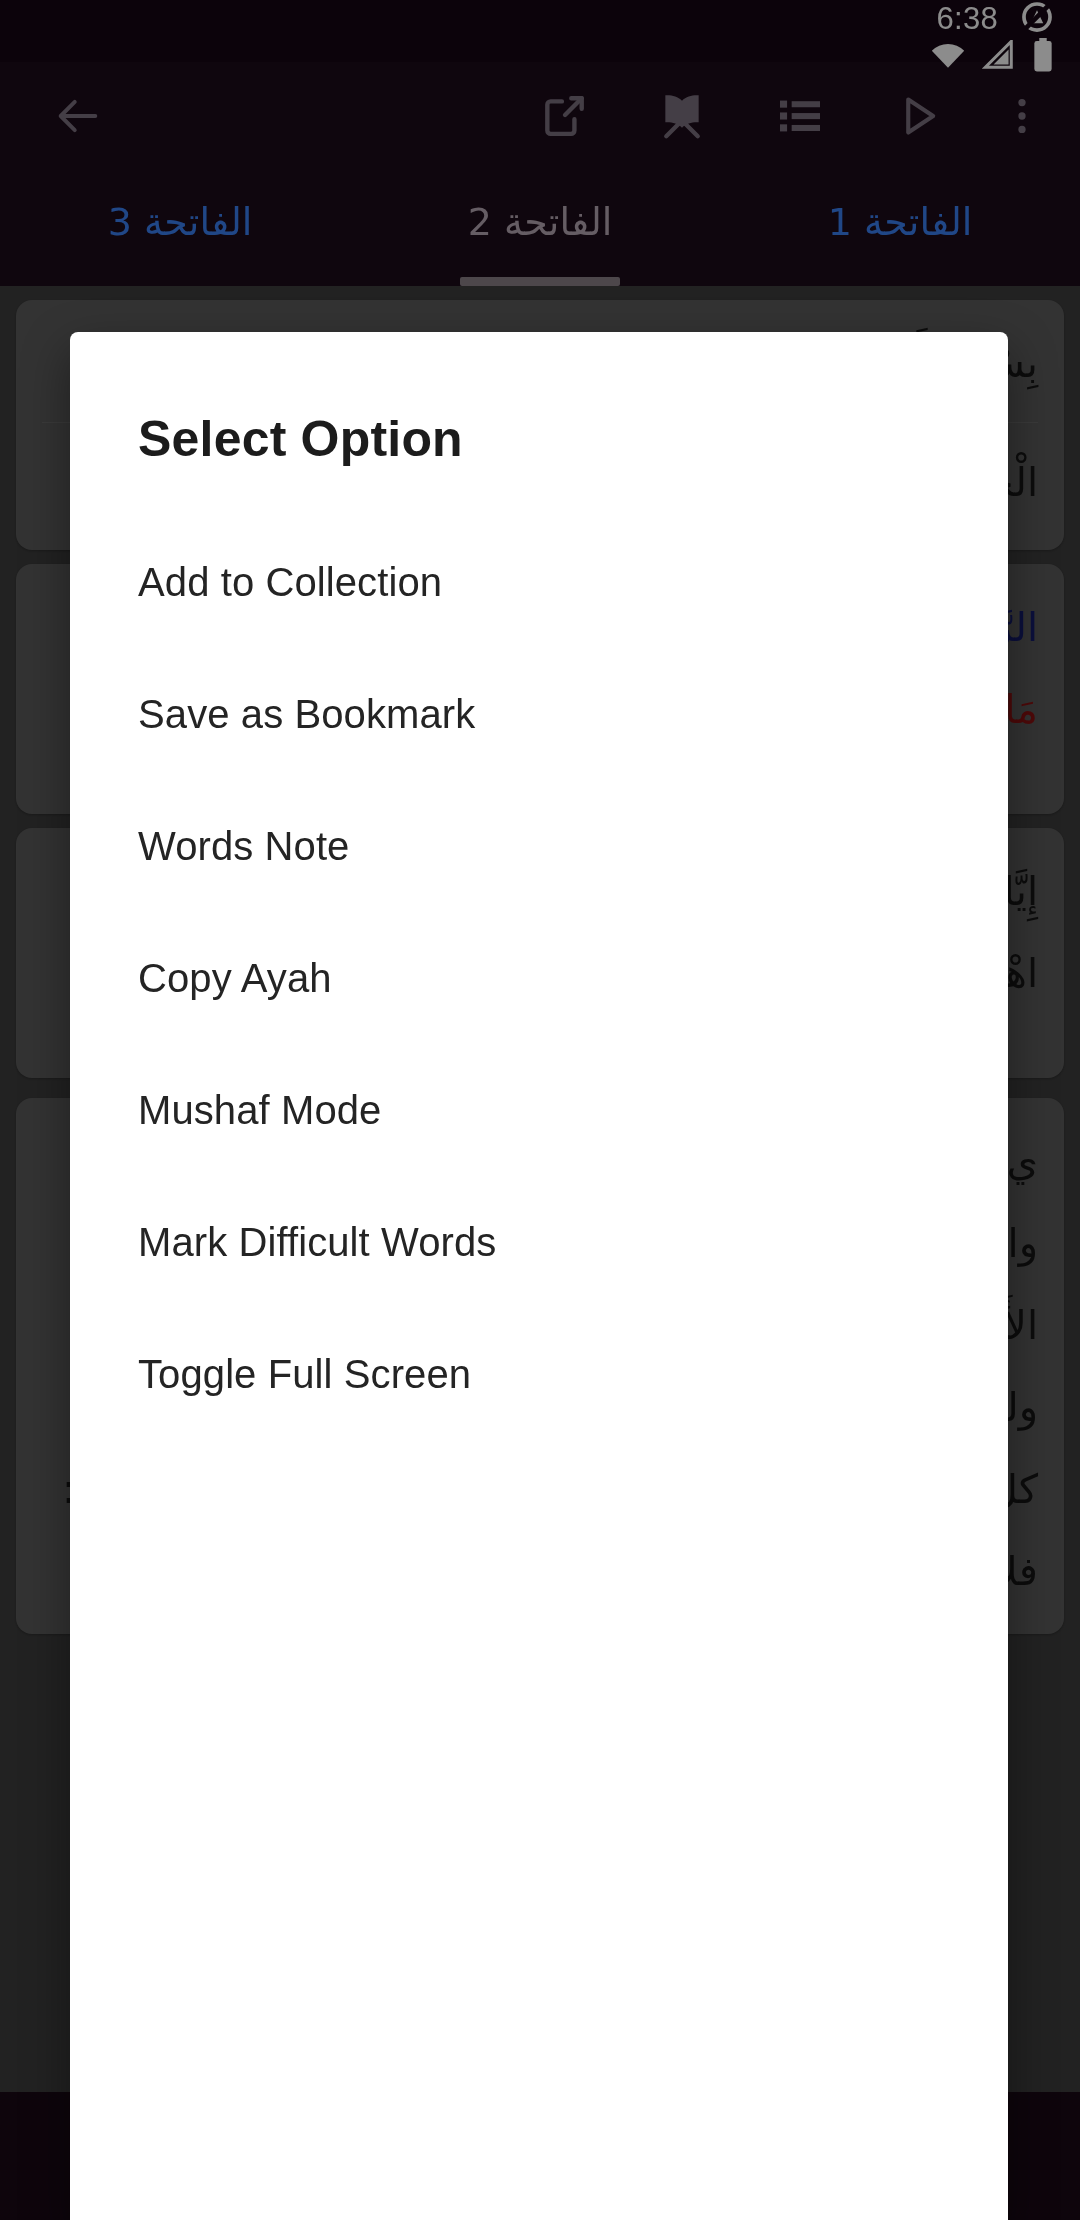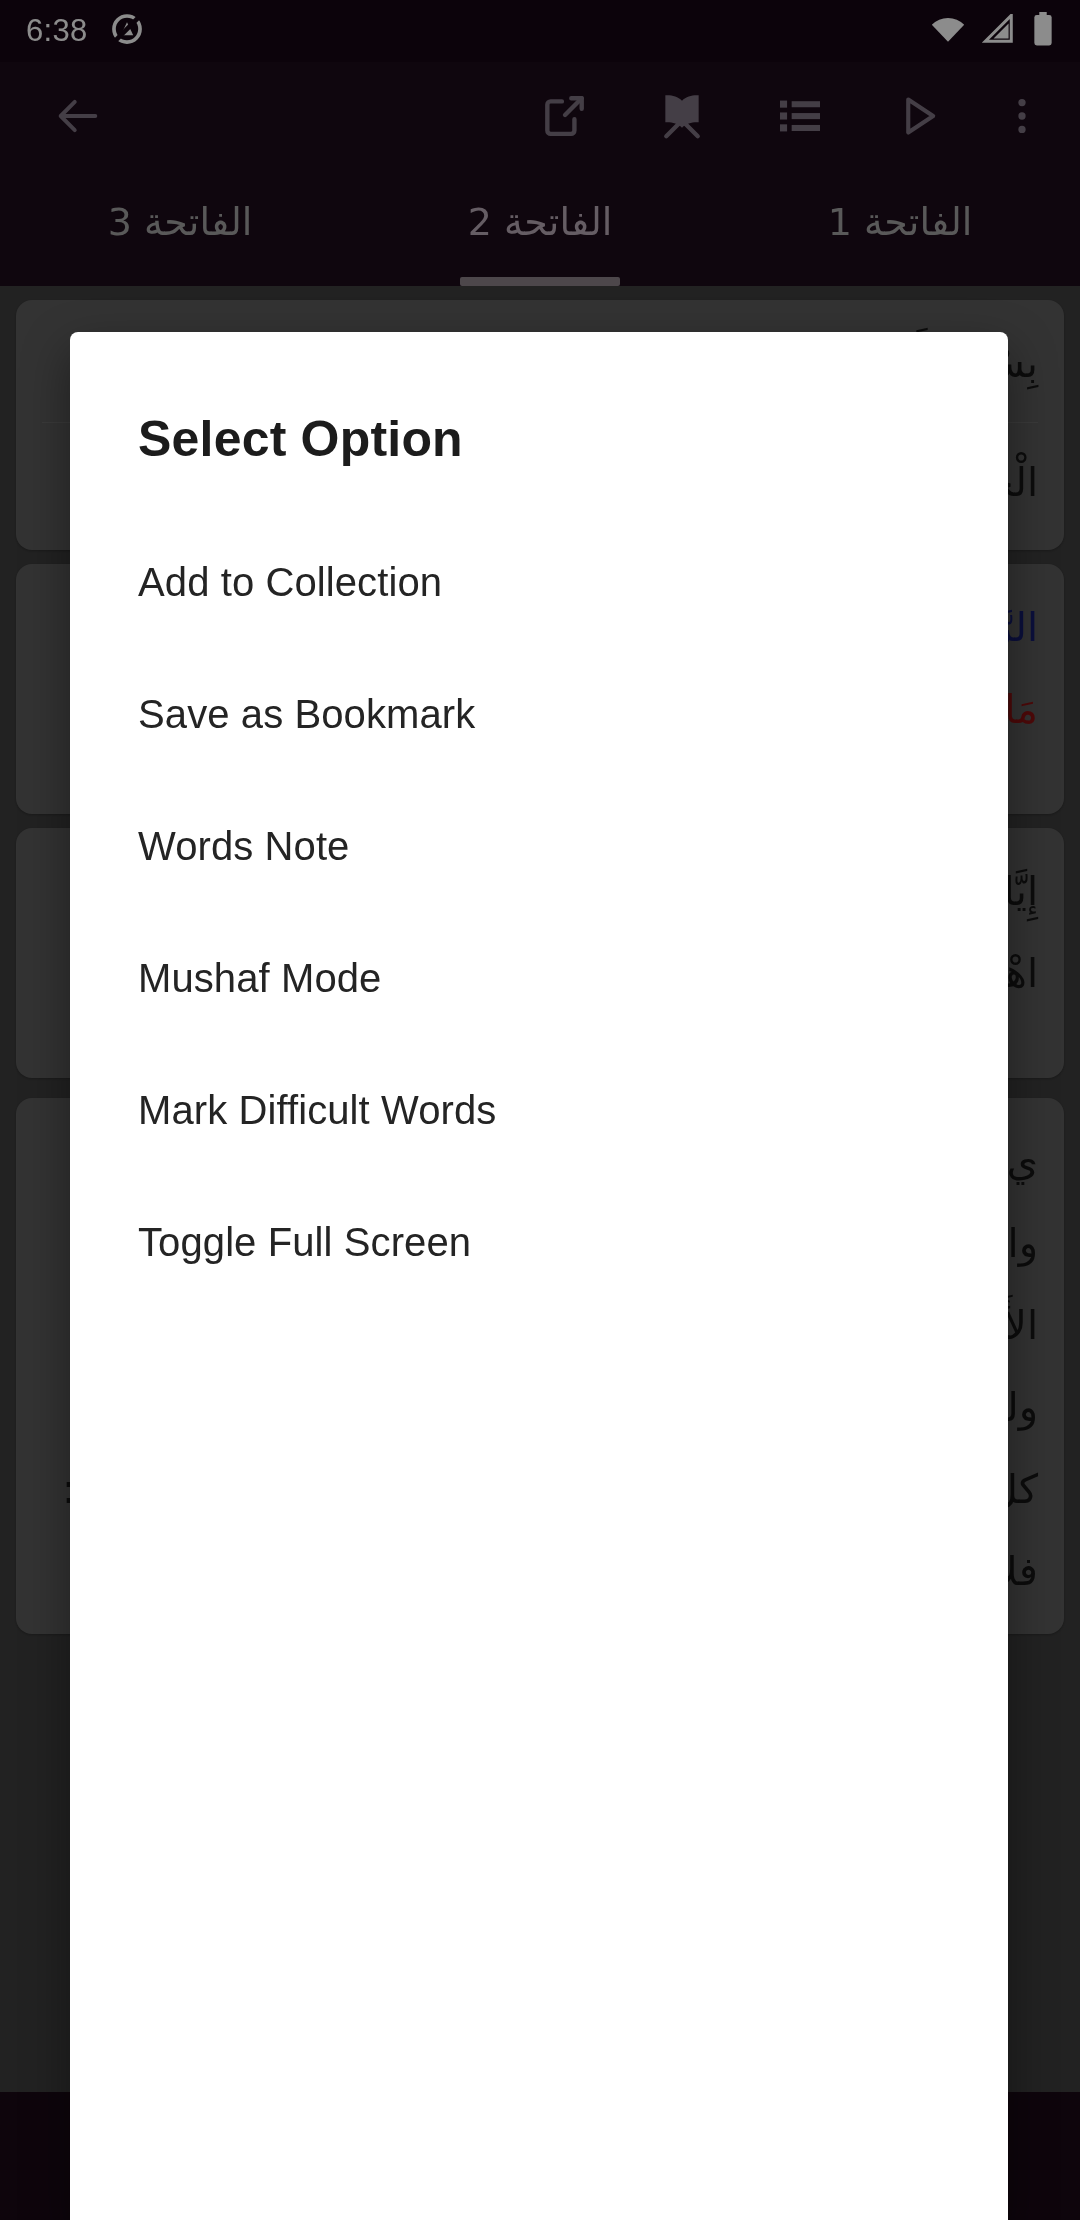--- a/index.html
+++ b/index.html
@@ -10,22 +10,22 @@
     overflow:hidden;
   }
   #screen { position:relative; width:1080px; height:2220px; overflow:hidden; background:#1a0a17; }
 
   
   #app-layer { position:absolute; inset:0; }
 
   
   #status-bar {
     position:absolute; top:0; left:0; width:1080px; height:62px;
-    background:#170715; display:flex; align-items:center;
-    padding:0 26px; z-index:5;
+    background:#170715; display:flex; align-items:flex-end;
+    padding:0 26px; z-index:5;flex-direction:column;
   }
   #status-left { display:flex; align-items:center; gap:22px; }
   #status-time { color:#ffffff; font-size:31px; letter-spacing:0.3px; }
   #status-right { margin-left:auto; display:flex; align-items:center; gap:16px; }
 
   
   #toolbar {
     position:absolute; top:62px; left:0; width:1080px; height:108px;
     background:#1d0b1a; display:flex; align-items:center; z-index:4;
   }
@@ -39,21 +39,21 @@
   #tb-more  { margin-right:22px; }
 
   
   #tab-strip {
     position:absolute; top:170px; left:0; width:1080px; height:116px;
     background:#1d0b1a; display:flex; align-items:flex-start;
     direction:rtl; z-index:4;
   }
   .tab {
     flex:1 0 33.33%; text-align:center; padding-top:30px;
-    color:#a3a3a3; font-size:38px; position:relative; height:116px;
+    color:#3b82f6; font-size:38px; position:relative; height:116px;
     font-family:"DejaVu Sans", sans-serif;
   }
   .tab.selected { color:#b9aab6; }
   .tab.selected::after {
     content:""; position:absolute; bottom:0; left:50%; transform:translateX(-50%);
     width:160px; height:9px; background:#8d8189; border-radius:2px;
   }
 
   
   #content-pane {
@@ -222,20 +222,21 @@
   </div>
 
   <div id="scrim"></div>
 
   <div id="dialog">
     <div id="dialog-title">Select Option</div>
     <div id="option-list">
       <div class="option-item">Add to Collection</div>
       <div class="option-item">Save as Bookmark</div>
       <div class="option-item">Words Note</div>
+      <div class="option-item">Copy Ayah</div>
       <div class="option-item">Mushaf Mode</div>
       <div class="option-item">Mark Difficult Words</div>
       <div class="option-item">Toggle Full Screen</div>
     </div>
   </div>
 
   <div id="nav-bar">
     <div class="nav-btn">
       <svg width="44" height="44" viewBox="0 0 24 24">
         <path d="M16.5 3.2 L16.5 20.8 L5.2 12 Z" fill="#b8aab6"></path>

